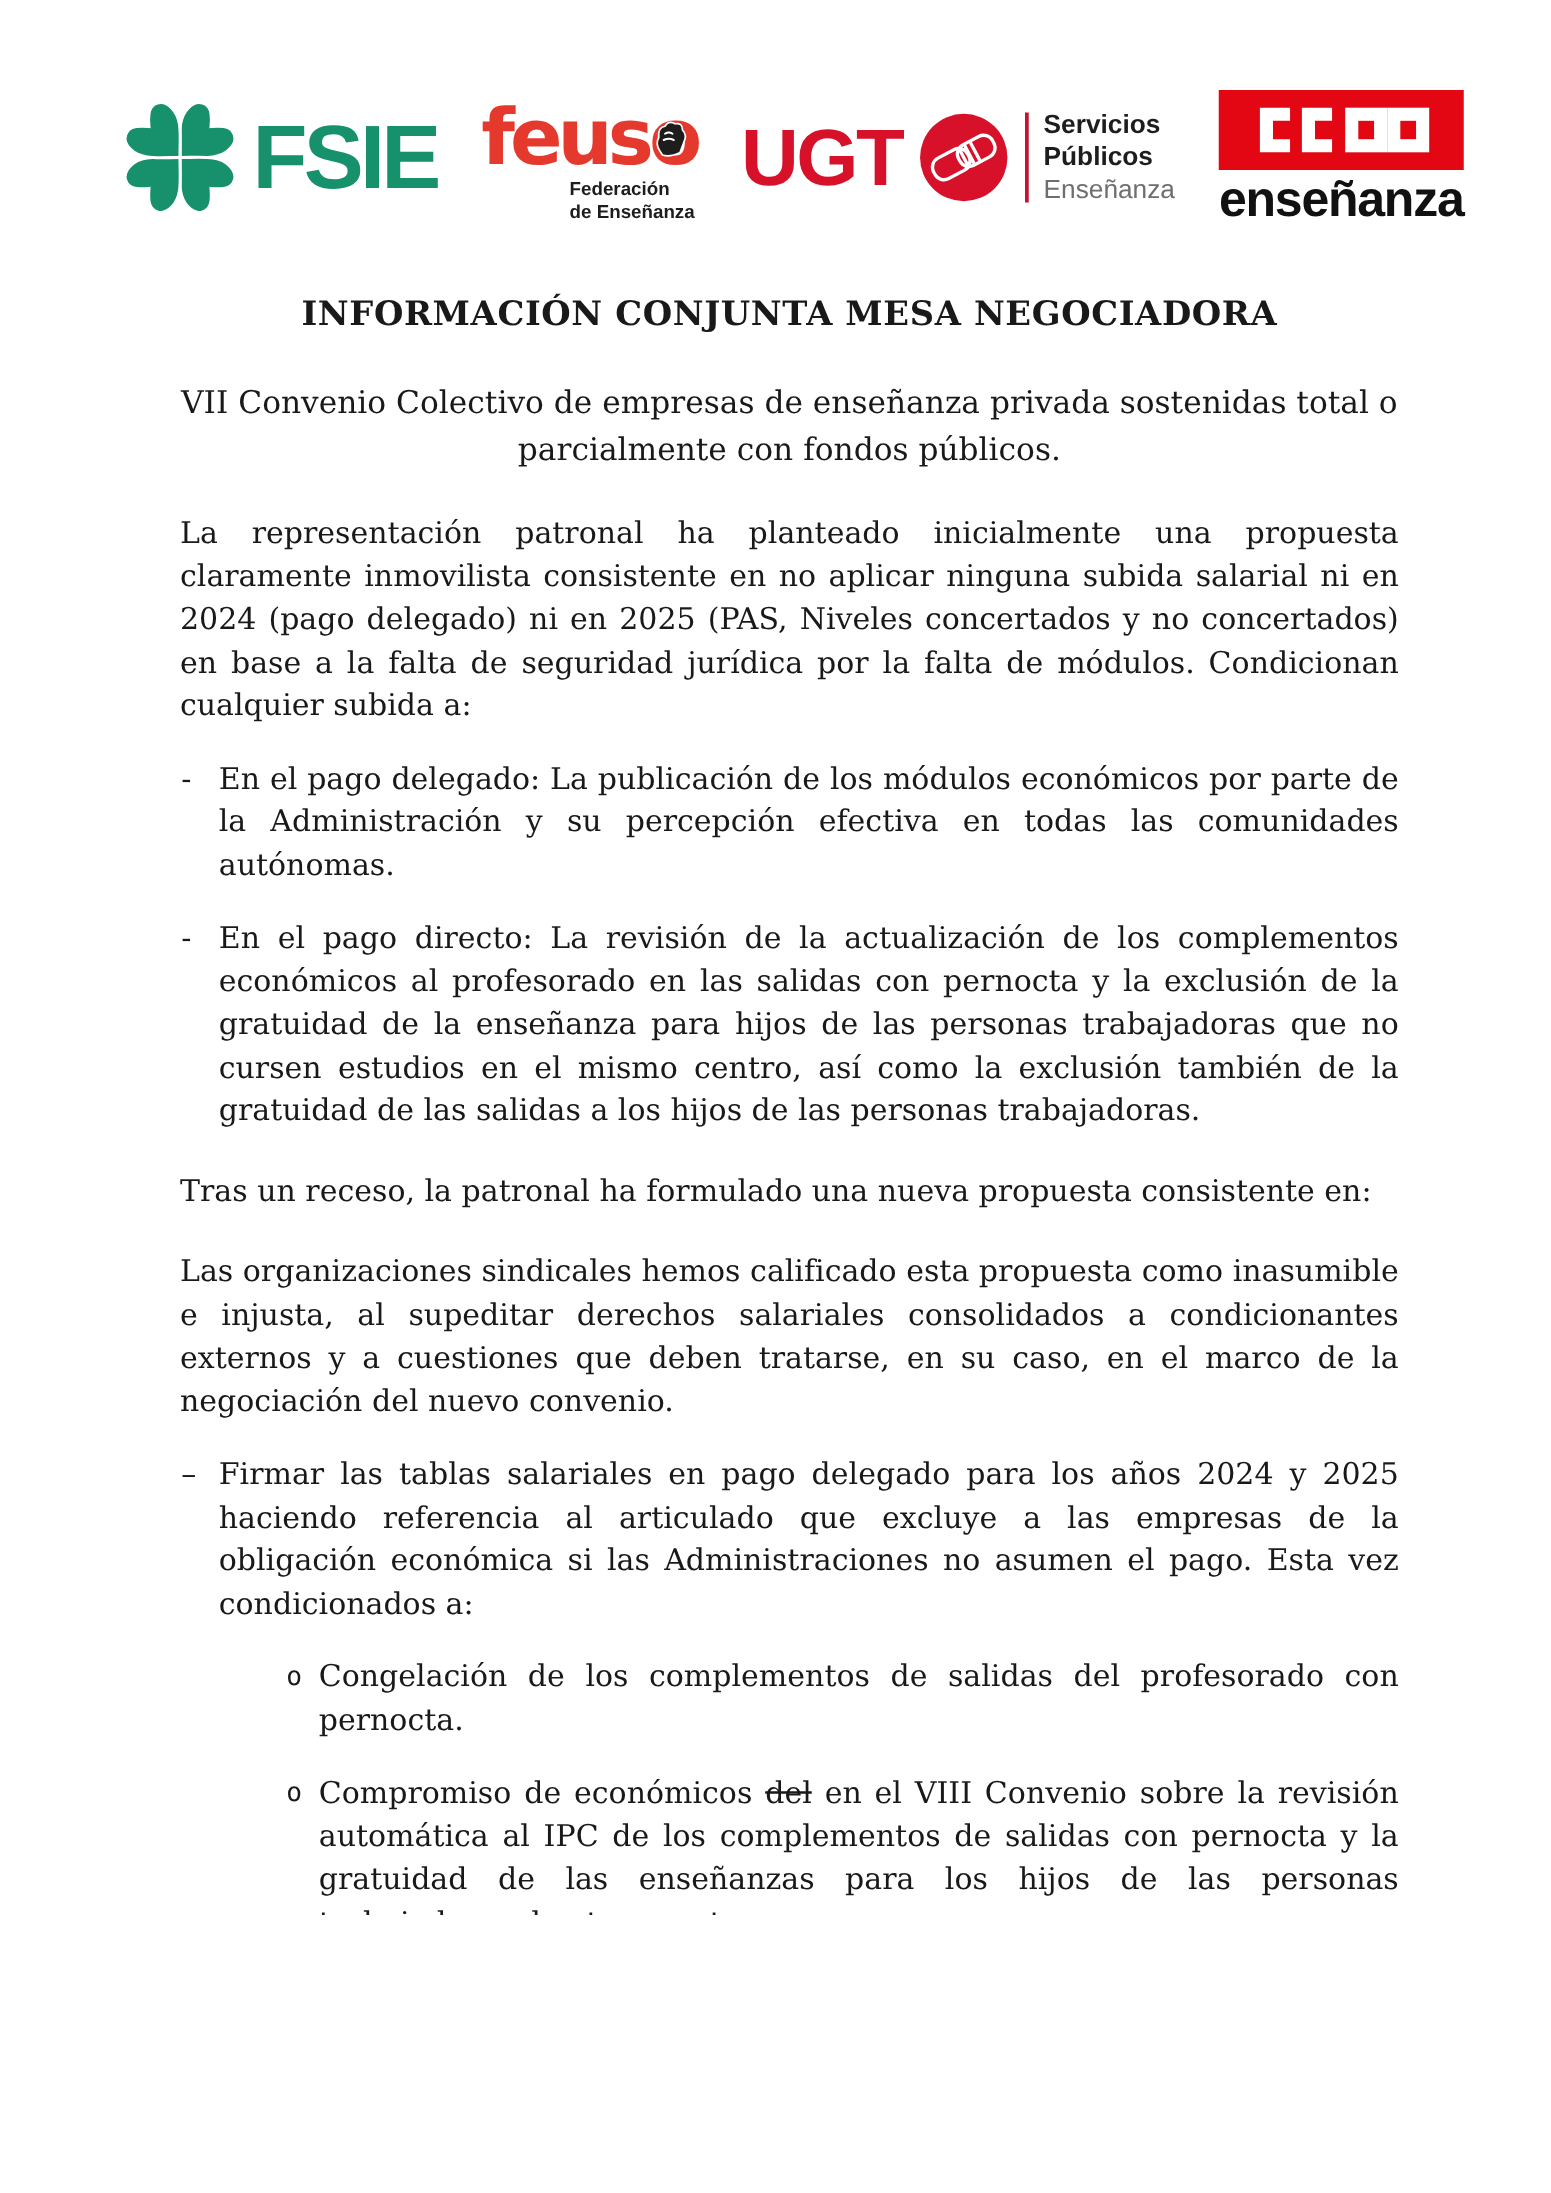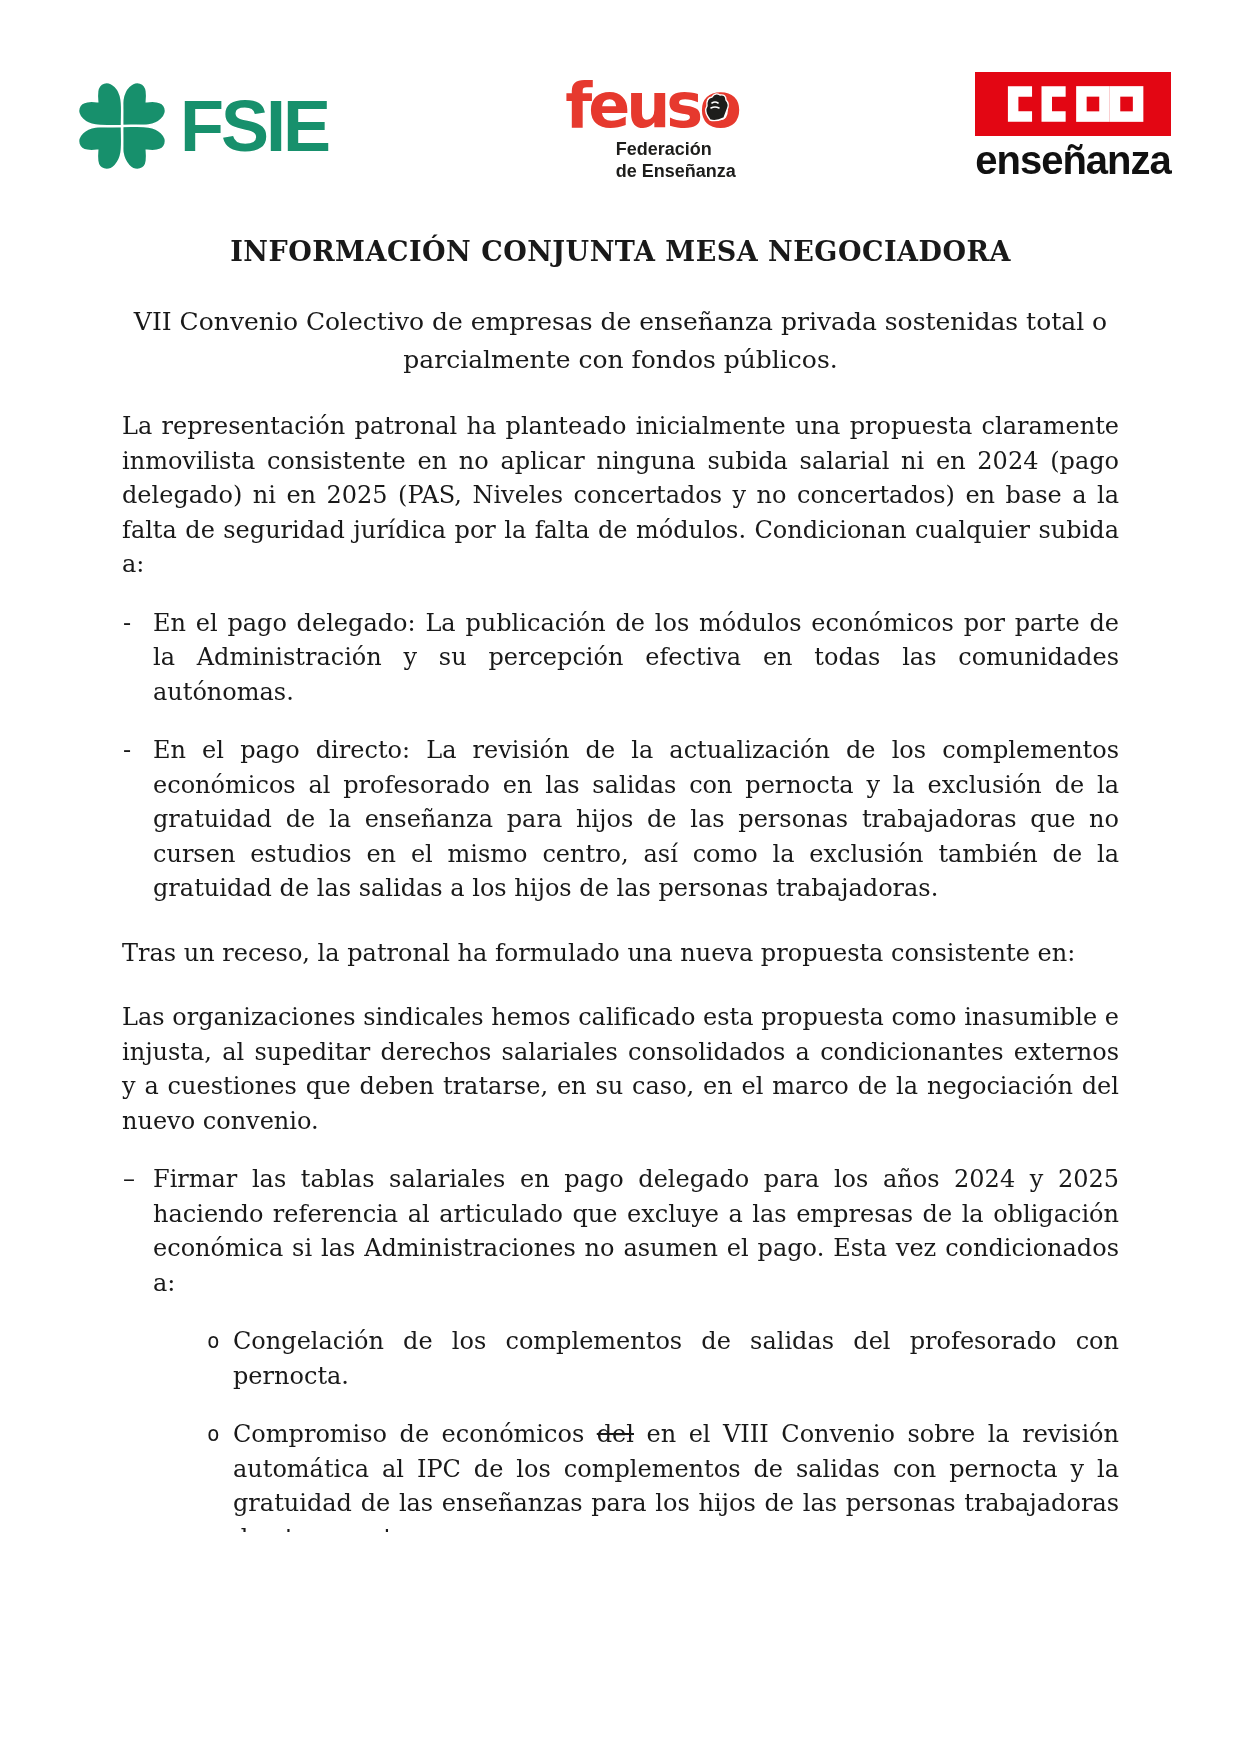--- a/index.html
+++ b/index.html
@@ -6,20 +6,21 @@
   html, body { margin: 0; padding: 0; background: #ffffff; }
   .page {
     position: relative;
     width: 1241px;
     height: 1532px;
     margin: 0 auto;
     background: #ffffff;
     overflow: hidden;
     font-family: "DejaVu Serif", "Liberation Serif", serif;
     color: #191919;
+    padding-left: 22px;
   }
 
   
   .logo-strip {
     display: flex;
     align-items: center;
     justify-content: space-between;
     margin: 64px 70px 0 72px;
     height: 124px;
   }
@@ -45,21 +46,21 @@
     font-weight: 800;
     font-size: 62px;
     letter-spacing: -4px;
     color: #e6392e;
     line-height: 1;
   }
   .feuso-fist { position: absolute; right: 6px; top: 16px; width: 30px; height: 34px; }
   .feuso-sub {
     font-family: "Liberation Sans", sans-serif;
     font-weight: 700;
-    font-size: 18px;
+    font-size: 15px;
     color: #1d1d1b;
     line-height: 1.2;
     text-align: left;
     margin-top: 2px;
     margin-right: 2px;
   }
 
   
   .ugt { gap: 12px; }
   .ugt-name {
@@ -157,20 +158,37 @@
           <path d="M6 26 Q2 20 5 15 Q4 7 10 6 Q13 1 18 4 Q24 3 24 9 Q28 13 25 19 L22 27 Q14 31 8 29 Z" fill="#1d1d1b" stroke="#ffffff" stroke-width="1.4"></path>
           <path d="M10 12 q3 -2 6 0 M9 17 q4 -2 8 0" stroke="#ffffff" stroke-width="1.6" fill="none" stroke-linecap="round"></path>
         </svg>
       </span>
       <div class="feuso-sub">
         <div>Federación</div>
         <div>de Enseñanza</div>
       </div>
     </div>
 
+    <div class="logo ugt">
+      <span class="ugt-name">UGT</span>
+      <svg class="ugt-circle" viewBox="0 0 72 72">
+        <circle cx="36" cy="36" r="34" fill="#d8112b"></circle>
+        <g transform="rotate(-28 36 36)" fill="none" stroke="#ffffff" stroke-width="2.6" stroke-linejoin="round" stroke-linecap="round">
+          <rect x="10" y="27" width="30" height="18" rx="8"></rect>
+          <rect x="32" y="27" width="30" height="18" rx="8"></rect>
+          <path d="M36 29 v14 M41 29 v14 M46 29 v14"></path>
+        </g>
+      </svg>
+      <span class="ugt-divider"></span>
+      <div class="ugt-tagline">
+        <div class="b">Servicios</div>
+        <div class="b">Públicos</div>
+        <div class="g">Enseñanza</div>
+      </div>
+    </div>
 
     <div class="logo ccoo">
       <div class="ccoo-box">
         <svg class="ccoo-letters" viewBox="0 0 136 40">
           <g fill="none" stroke="#ffffff" stroke-width="10">
             <path d="M29 8 H11 V32 H29"></path>
             <path d="M61 8 H43 V32 H61"></path>
             <rect x="76" y="8" width="22" height="24"></rect>
             <rect x="108" y="8" width="22" height="24"></rect>
           </g>

